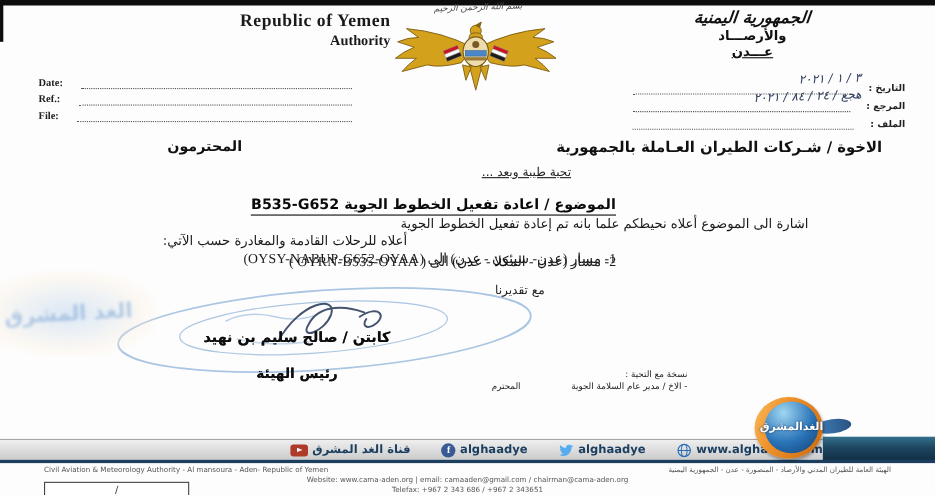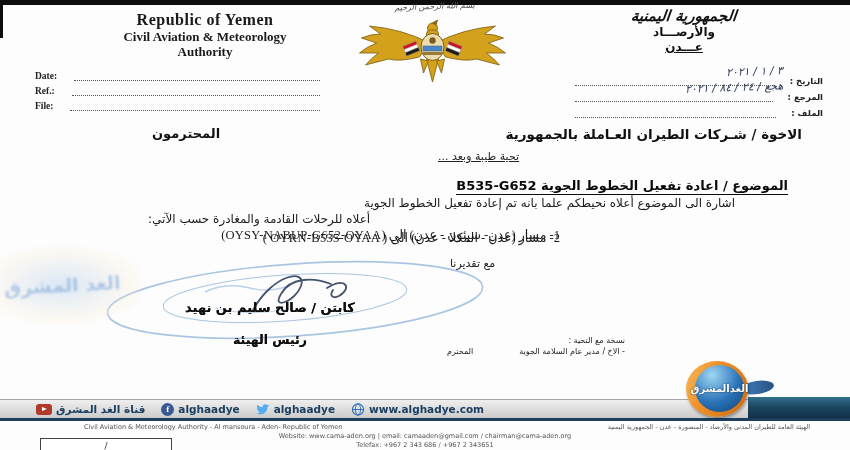--- a/index.html
+++ b/index.html
@@ -5,21 +5,21 @@
   * { margin:0; padding:0; box-sizing:border-box; }
   html,body { width:850px; height:450px; }
   body { font-family:"DejaVu Sans", sans-serif; background:#e9e9e9; }
   #page { position:relative; width:850px; height:450px; background:#fdfdfd; overflow:hidden; }
 
   
   .top-strip { position:absolute; left:0; top:0; width:850px; height:5px; background:#0d0d0d; }
   .left-sliver { position:absolute; left:0; top:0; width:3px; height:38px; background:#0d0d0d; }
 
   
-  .hdr-left { position:absolute; left:55px; top:11px; width:300px; text-align:center;
+  .hdr-left { position:absolute; left:55px; top:11px; width:300px; text-align:right;
               font-family:"Liberation Serif", serif; color:#1a1a1a; }
   .hdr-left .country { font-size:16px; font-weight:bold; letter-spacing:.5px; }
   .hdr-left .org { font-size:13px; font-weight:bold; line-height:15px; }
   .hdr-left .city { font-size:12px; font-weight:bold; letter-spacing:2px; text-decoration:underline; margin-top:1px; }
 
   .fields-left { position:absolute; left:35px; top:66px; width:285px; }
   .fl-row { display:flex; align-items:flex-end; height:15px; }
   .fl-label { font-family:"Liberation Serif", serif; font-weight:bold; font-size:9.5px; color:#222; margin-right:17px; }
   .dotline { flex:1; border-bottom:1.4px dotted #555; height:11px; }
 
@@ -38,21 +38,21 @@
   .fr-row { position:relative; display:flex; align-items:flex-end; height:16px; }
   .fr-label { font-size:8.5px; font-weight:bold; color:#222; margin-left:15px; }
   .fr-val { position:absolute; right:40px; top:-5px; font-size:11px; font-style:italic; color:#2e3d5e;
             transform:rotate(-2deg); white-space:nowrap; letter-spacing:1px; }
 
   
   .addressee { position:absolute; right:48px; top:126px; font-size:13.5px; font-weight:bold; color:#111; direction:rtl; }
   .honorific { position:absolute; left:152px; top:126px; font-size:13px; font-weight:bold; color:#111; }
   .greeting  { position:absolute; left:438px; top:150px; font-size:11px; color:#222; direction:rtl;text-decoration:underline; }
 
-  .subject { position:absolute; left:0; top:175px; width:788px; direction:rtl; }
+  .subject { position:absolute; left:0; top:175px; width:788px; text-align:center; direction:rtl; }
   .subject span { display:inline-block; font-size:13px; font-weight:bold; color:#0a0a0a;
                   border-bottom:1.6px solid #0a0a0a; padding-bottom:1px; }
 
   .body1 { position:absolute; right:115px; top:196px; font-size:12px; color:#1a1a1a; direction:rtl; }
   .body2 { position:absolute; left:148px; top:212px; font-size:12px; color:#1a1a1a; direction:rtl; }
   .route { position:absolute; right:290px; font-size:12.5px; color:#1a1a1a; direction:rtl;
            font-family:"Liberation Serif","DejaVu Sans", sans-serif; letter-spacing:.3px; }
   .route1 { top:227px; } .route2 { top:230px; }
 
   .closing { position:absolute; left:450px; top:257px; font-size:11px; color:#222; direction:rtl; }
@@ -68,21 +68,21 @@
 
   
   .watermark { position:absolute; left:-18px; top:246px; width:160px; height:78px;
                background:radial-gradient(ellipse at 50% 50%, rgba(185,212,238,.5), rgba(252,238,220,.3) 62%, transparent 78%);
                display:flex; align-items:center; justify-content:center; }
   .watermark span { color:rgba(125,165,215,.55); font-size:19px; font-weight:bold; filter:blur(1.3px); transform:rotate(-3deg); }
 
   
   .footer-bar { position:absolute; left:0; top:399px; width:748px; height:19px;
                 background:linear-gradient(#efefef,#cbcbcb); border-top:1px solid #a5a5a5;
-                display:flex; align-items:center; padding-left:36px; gap:16px; }
+                display:flex; align-items:center; padding-left:36px; gap:28px;justify-content:flex-end; }
   .soc-item { display:flex; align-items:center; gap:4px; font-size:10.5px; font-weight:bold; color:#1c3f60; white-space:nowrap; }
   .yt-icon { width:16px; height:11px; background:#b03a2a; border-radius:3px; position:relative; }
   .yt-icon::after { content:""; position:absolute; left:6px; top:3px; border-left:5px solid #fff;
                     border-top:2.5px solid transparent; border-bottom:2.5px solid transparent; }
   .fb-icon { width:13px; height:13px; border-radius:50%; background:#3a5a96; color:#fff; font-size:9px; font-weight:bold;
              display:flex; align-items:center; justify-content:center; font-family:"Liberation Serif", serif; }
   .tw-icon, .globe-icon { width:14px; height:13px; }
 
   .navy-seg { position:absolute; left:748px; top:397px; width:102px; height:23px;
               background:linear-gradient(180deg,#33708c 0%, #1c4560 45%, #112b42 100%); }
@@ -95,36 +95,35 @@
                 box-shadow:1px 2px 3px rgba(0,0,0,.35); }
   .logo-inner { position:absolute; left:9px; top:4px; width:49px; height:47px; border-radius:50%;
                 background:radial-gradient(circle at 35% 22%, #9fd6f2, #2a74b8 55%, #123f73 100%);
                 display:flex; flex-direction:row; align-items:center; justify-content:center;
                 color:#fff; font-weight:bold; font-size:10px; line-height:11px; text-shadow:0 0 2px #0a2c50; direction:rtl; }
   .logo-tail { position:absolute; left:54px; top:20px; width:34px; height:13px; border-radius:50%;
                background:linear-gradient(90deg,#2a74b8,#123f73); transform:rotate(-8deg); opacity:.9; }
 
   
   .contact { position:absolute; left:0; top:423px; width:850px; color:#555; }
-  .c-row1 { display:flex; justify-content:space-between; padding:0 40px; font-size:6.5px;margin-left:44px; }
+  .c-row1 { display:flex; justify-content:space-between; padding:0 40px; font-size:6.5px; }
   .c-row2, .c-row3 { text-align:center; font-size:6.5px; margin-top:1px; }
   .page-box { position:absolute; left:40px; top:438px; width:132px; height:16px; border:1px solid #444;
               background:#fff; font-size:9px; color:#333; display:flex; align-items:center; justify-content:center; }
 </style>
 </head>
 <body>
 
 <div id="page">
 
   <div class="top-strip"></div>
   <div class="left-sliver"></div>
 
   <div class="hdr-left">
     <div class="country">Republic of Yemen</div>
-    <div class="org">Civil Aviation &amp; Meteorology</div>
     <div class="org">Authority</div>
   </div>
 
   <div class="fields-left">
     <div class="fl-row">
       <span class="fl-label">Date:</span>
       <span class="dotline"></span>
     </div>
     <div class="fl-row">
       <span class="fl-label">Ref.:</span>

